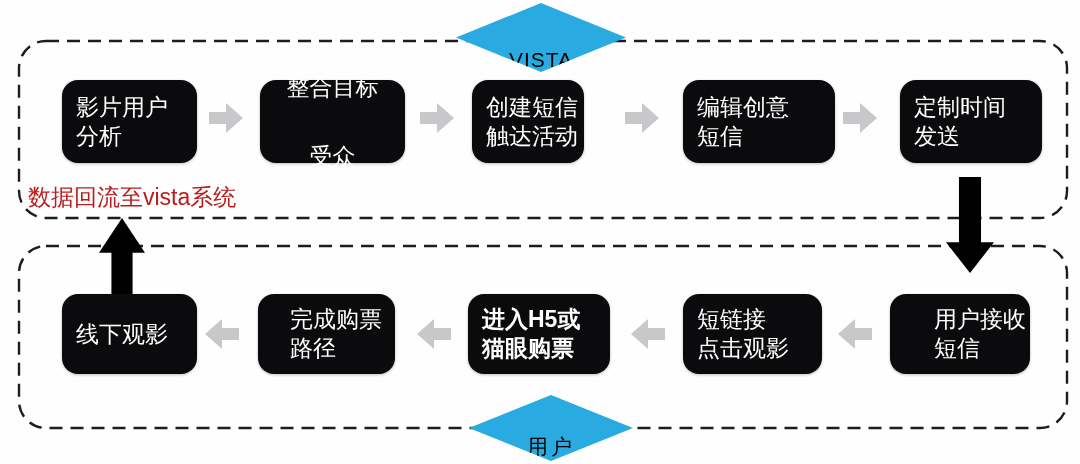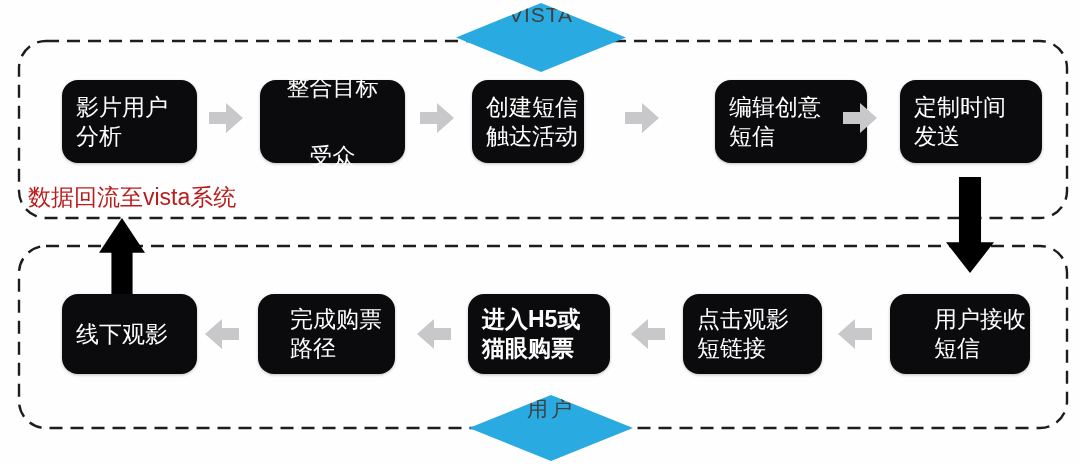--- a/index.html
+++ b/index.html
@@ -3,22 +3,22 @@
 <meta charset="utf-8">
 <style>
   html,body{margin:0;padding:0;background:#ffffff;}
   .stage{
     position:relative;width:1080px;height:464px;background:#fefefe;overflow:hidden;
     font-family:"Liberation Sans","DejaVu Sans",sans-serif;
   }
   .frames{position:absolute;left:0;top:0;width:1080px;height:464px;}
 
   .diamond{
-    position:absolute;display:flex;align-items:flex-start;justify-content:center;
-    background:#29abe2;color:#404040;
+    position:absolute;display:flex;align-items:flex-end;justify-content:center;
+    background:#29abe2;color:#000000;
     clip-path:polygon(50% 0,100% 50%,50% 100%,0 50%);
     font-size:21px;letter-spacing:1px;
   }
   .diamond.vista{left:456px;top:3px;width:170px;height:69px;}
   .diamond.user{left:469px;top:395px;width:164px;height:66px;letter-spacing:3px;}
 
   .box{
     position:absolute;height:83px;background:#0b0b0d;border-radius:16px;
     color:#ffffff;display:flex;flex-direction:column;justify-content:center;
     font-size:23px;line-height:29px;padding-left:14px;box-sizing:border-box;
@@ -75,21 +75,21 @@
     <div class="box center" style="left:260px;width:145px;">
       <span>整合目标</span>
       <span>受众</span>
     </div>
     <div class="arr right" style="left:420px;"></div>
     <div class="box" style="left:472px;width:112px;">
       <span>创建短信</span>
       <span>触达活动</span>
     </div>
     <div class="arr right" style="left:625px;"></div>
-    <div class="box" style="left:715px;width:152px;">
+    <div class="box" style="left:683px;width:152px;">
       <span>编辑创意</span>
       <span>短信</span>
     </div>
     <div class="arr right" style="left:843px;"></div>
     <div class="box" style="left:900px;width:142px;">
       <span>定制时间</span>
       <span>发送</span>
     </div>
   </div>
 
@@ -108,22 +108,22 @@
       <span>完成购票</span>
       <span>路径</span>
     </div>
     <div class="arr left" style="left:417px;"></div>
     <div class="box" style="left:468px;width:142px;font-weight:bold;">
       <span>进入H5或</span>
       <span>猫眼购票</span>
     </div>
     <div class="arr left" style="left:631px;"></div>
     <div class="box" style="left:683px;width:139px;">
+      <span>短链接</span>
       <span>点击观影</span>
-      <span>短链接</span>
     </div>
     <div class="arr left" style="left:838px;"></div>
     <div class="box" style="left:890px;width:140px;padding-left:44px;">
       <span>用户接收</span>
       <span>短信</span>
     </div>
   </div>
 
 </div>
 

